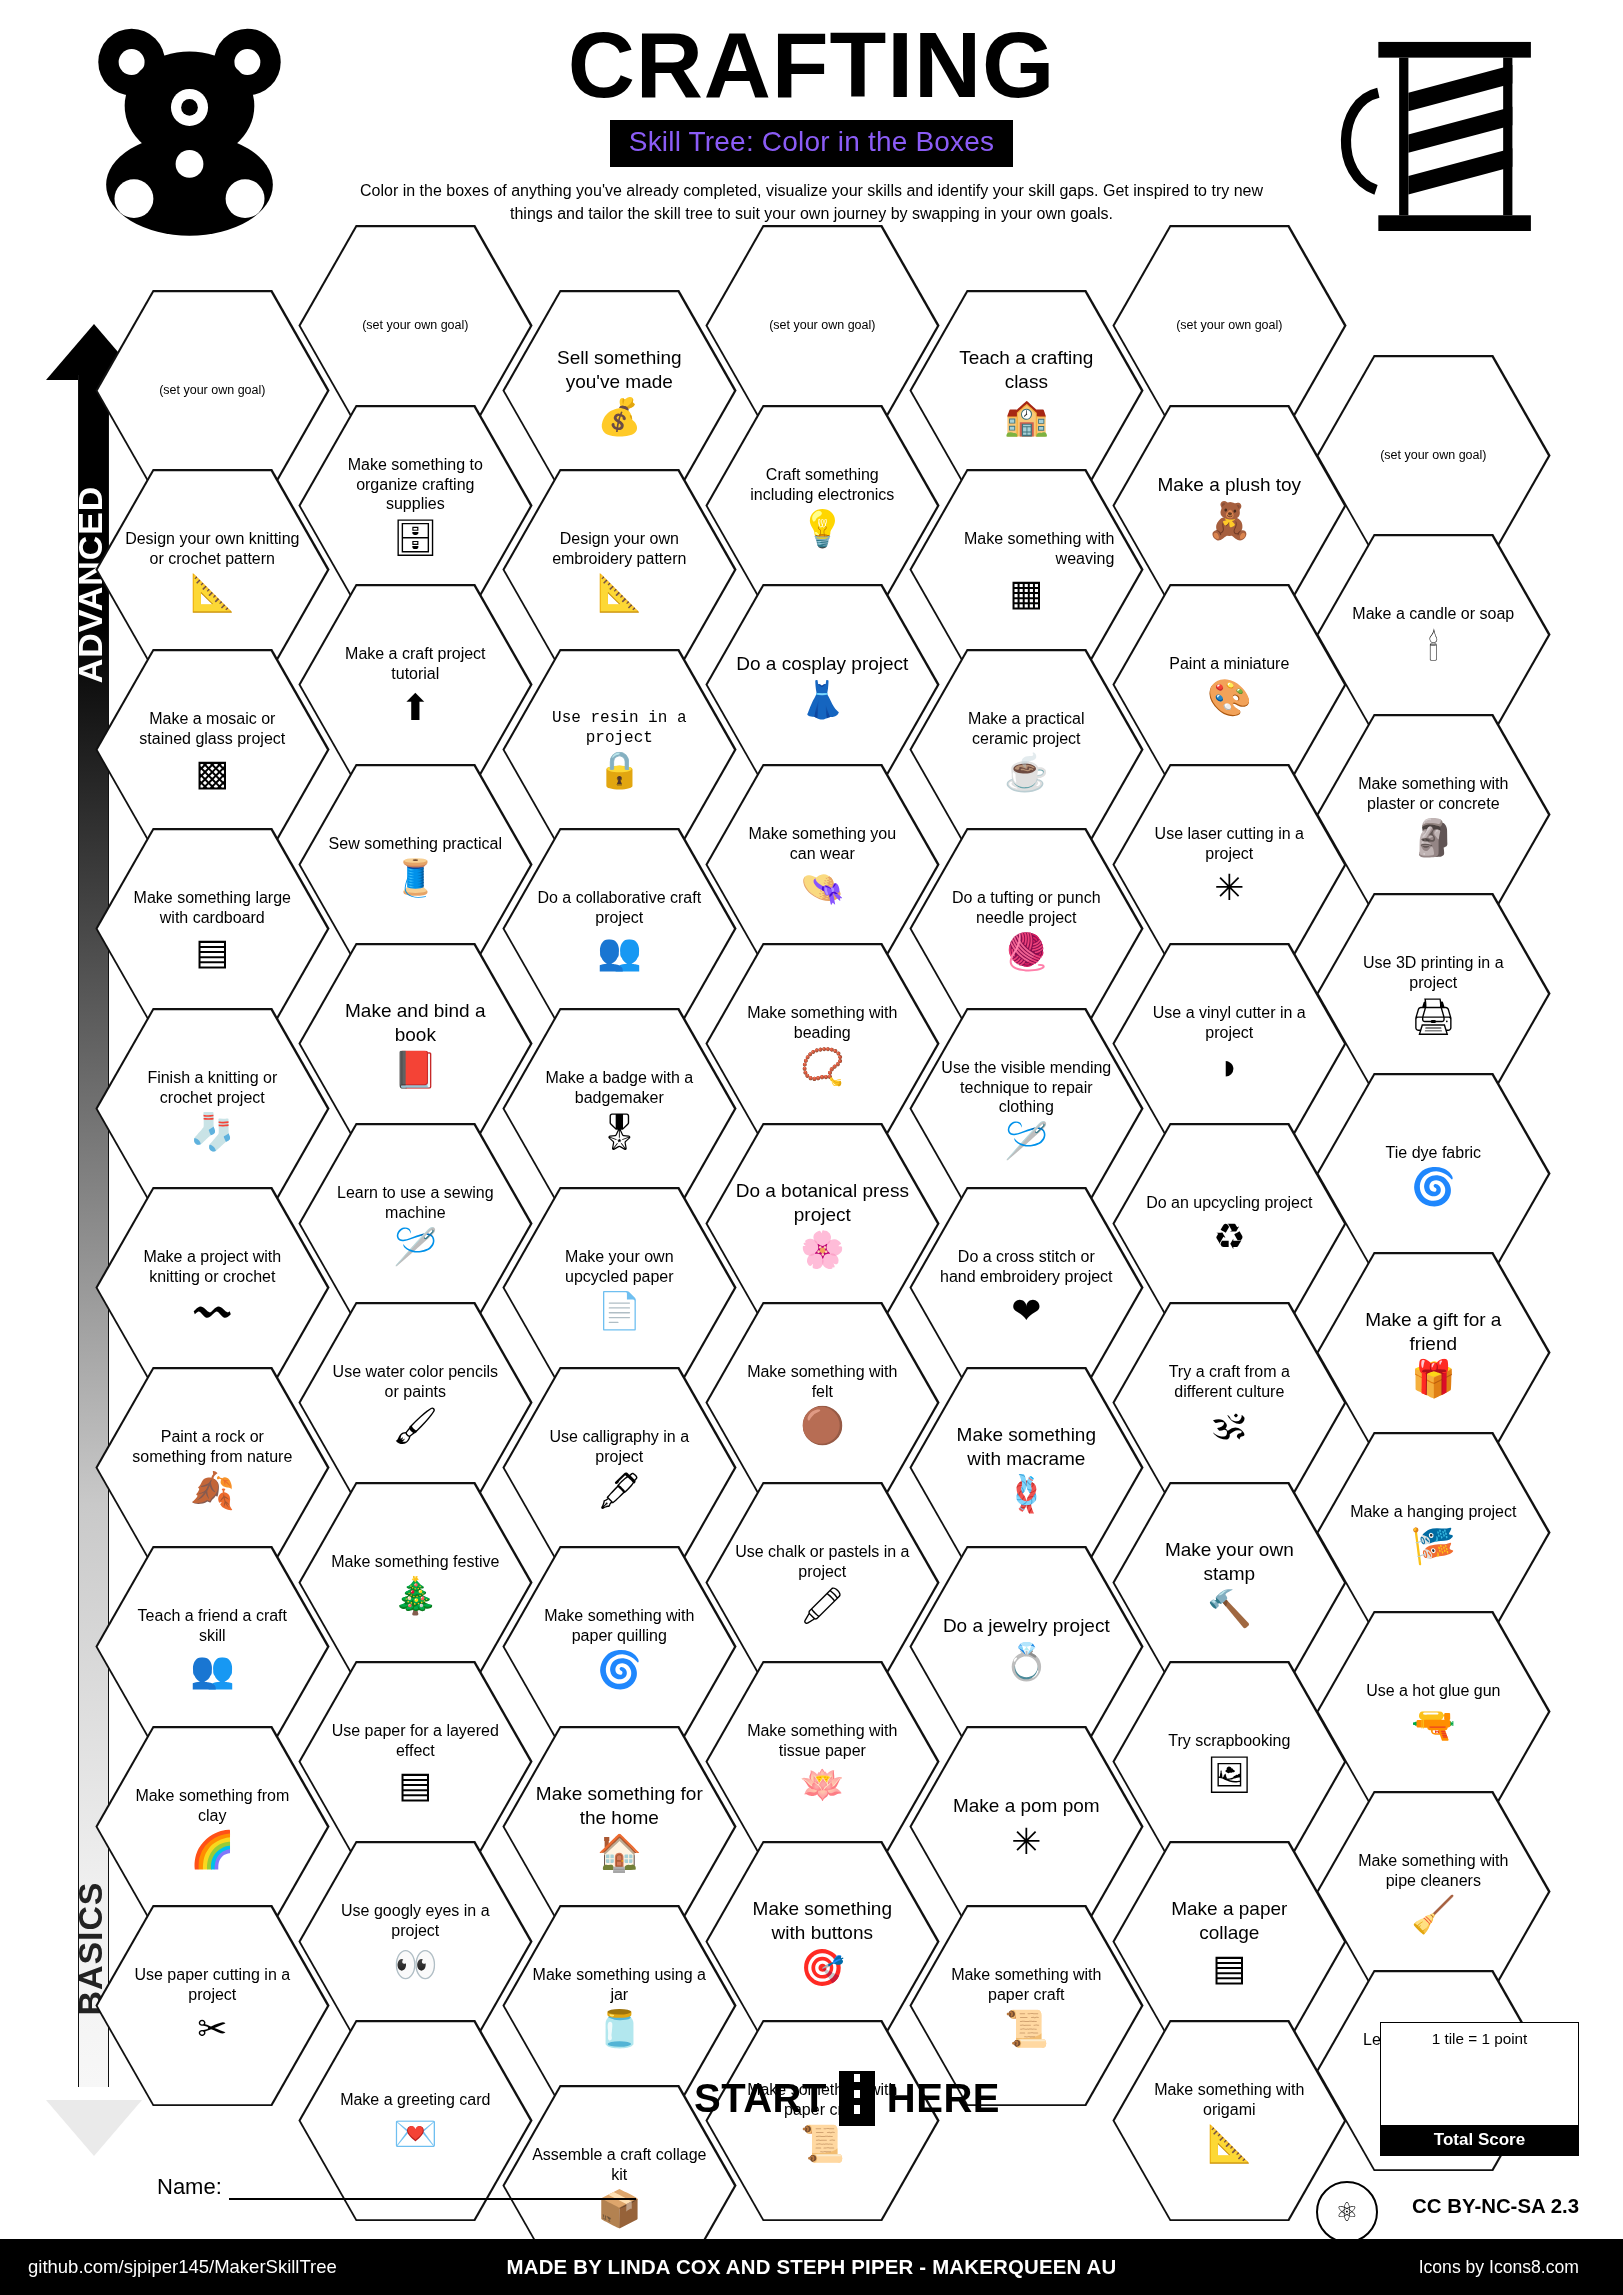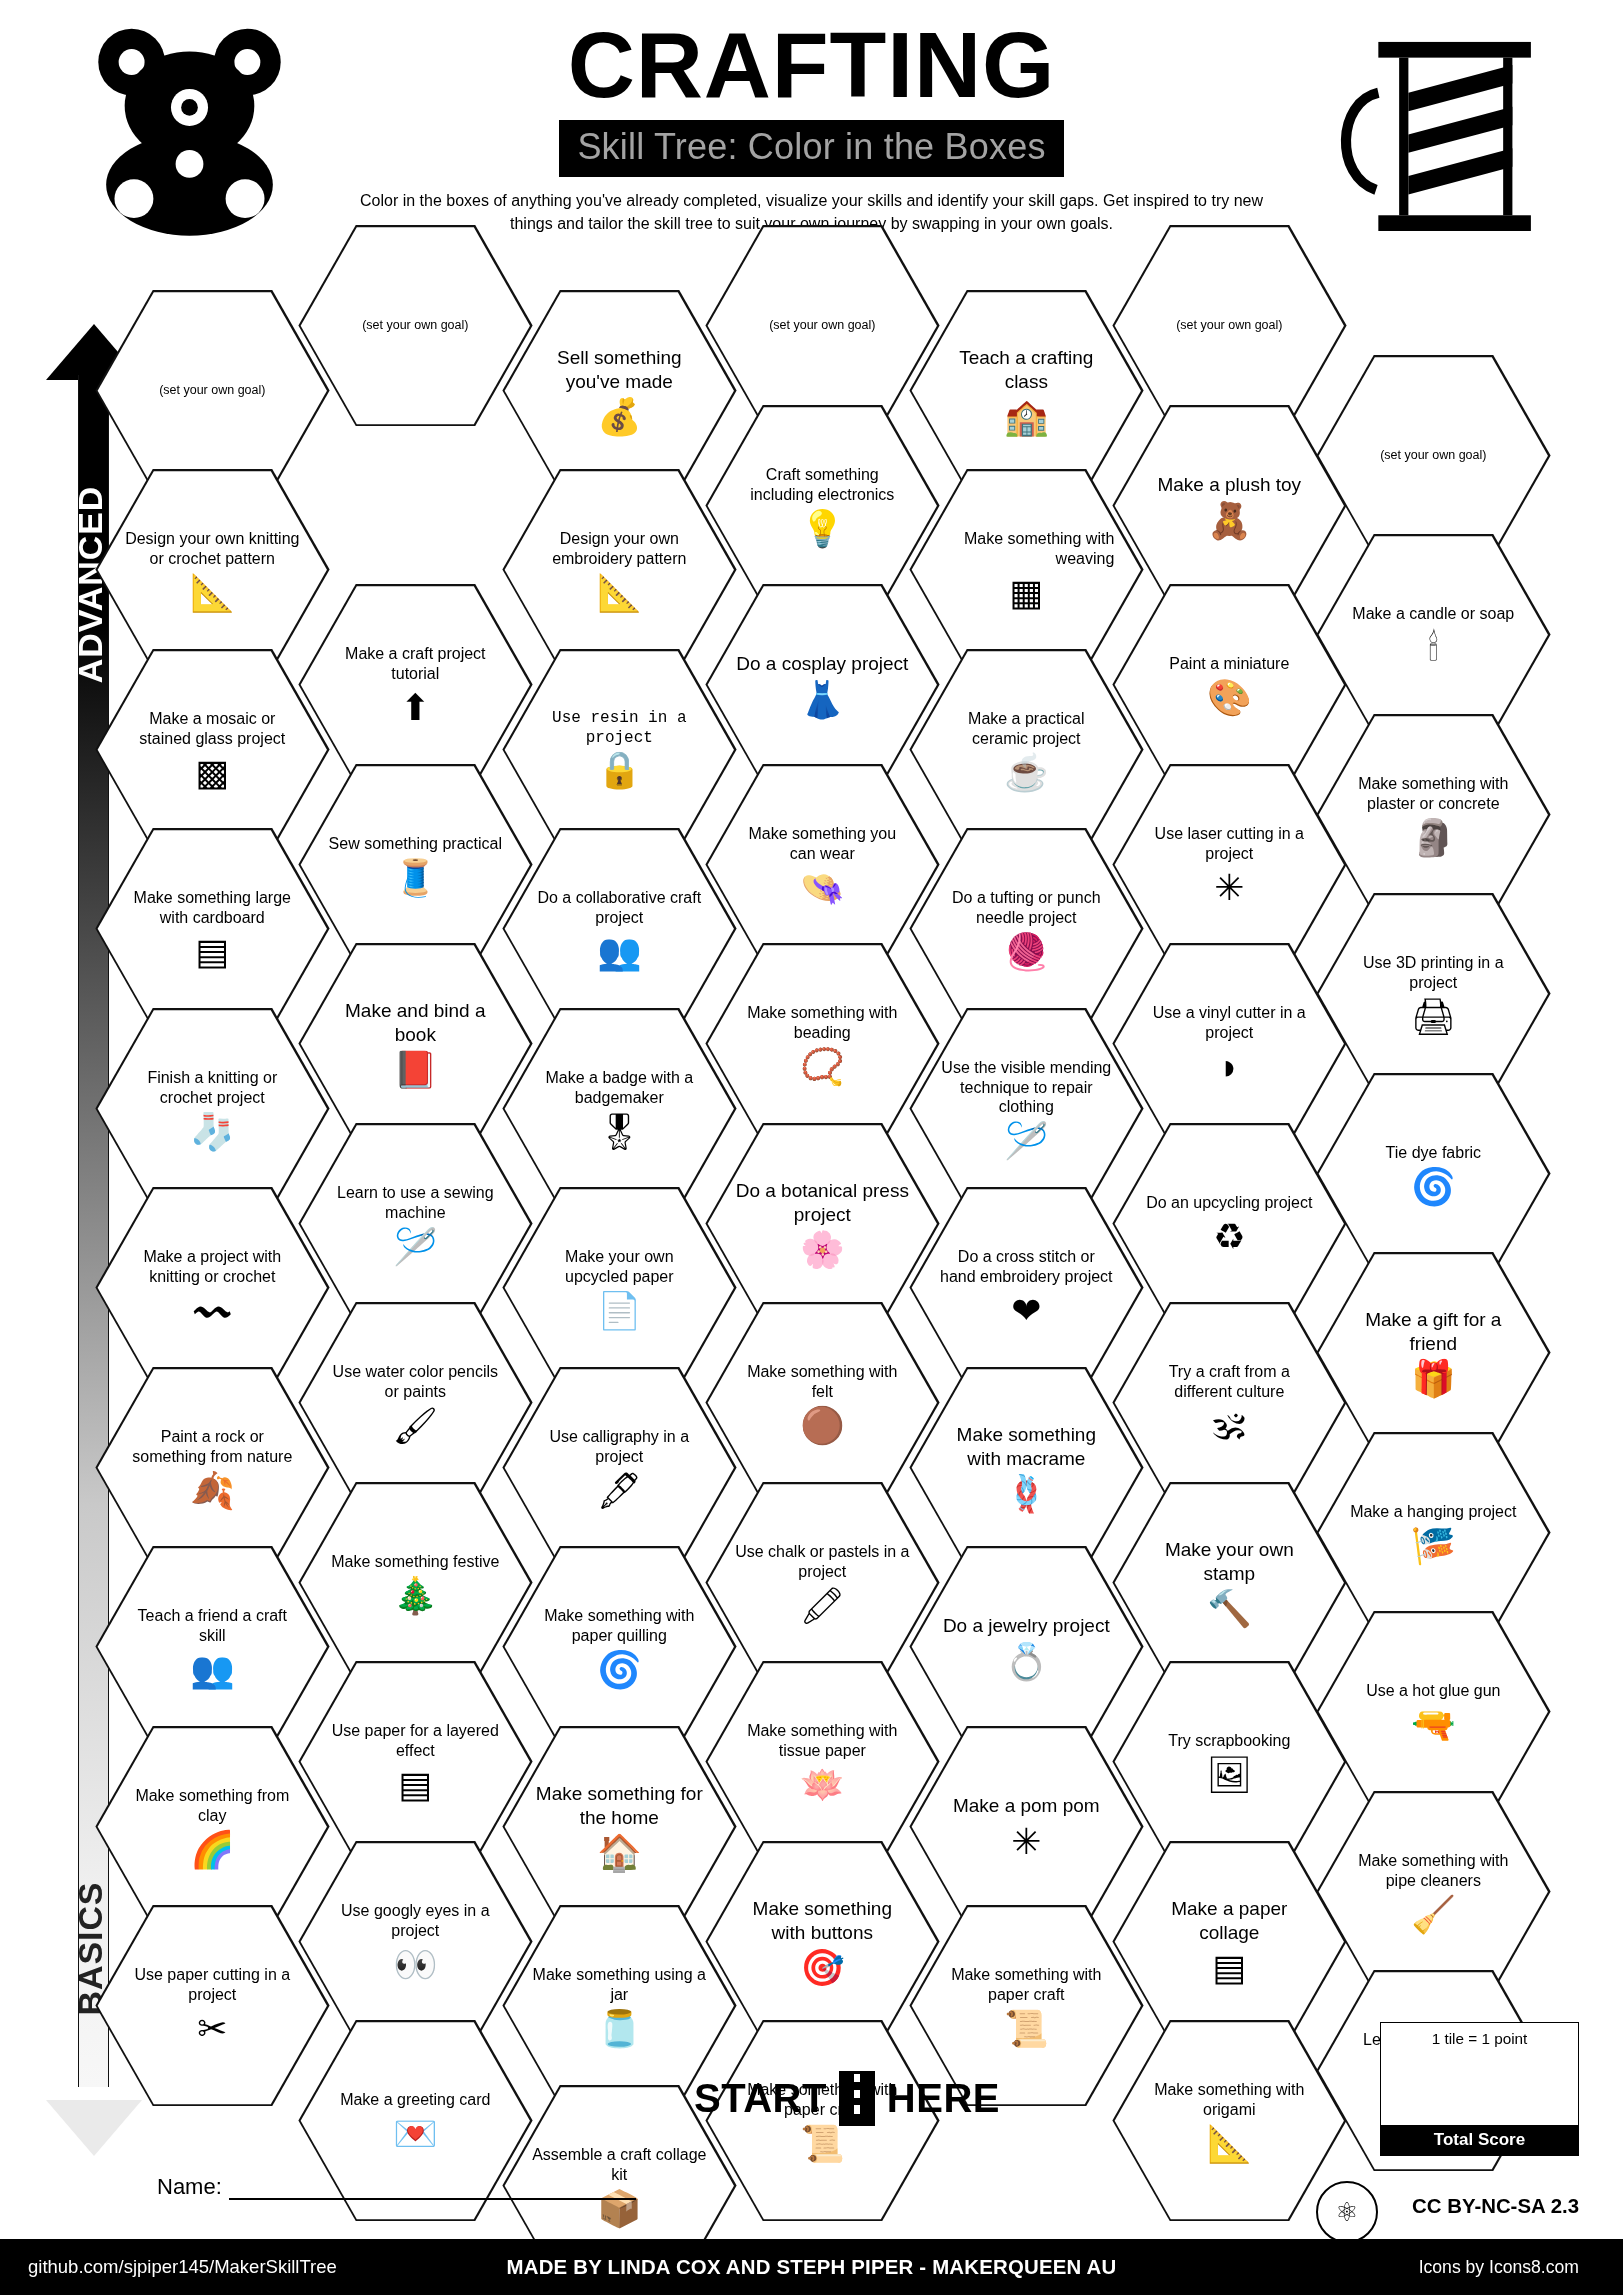--- a/index.html
+++ b/index.html
@@ -19,22 +19,22 @@
   }
   #bear-logo { position:absolute; left:69px; top:25.4px; width:241px; height:213px; }
   #spool-logo { position:absolute; right:69px; top:37px; width:245px; height:204px; }
 
   #title-block { position:absolute; left:0; top:18.5px; width:1623px; text-align:center; }
   #main-title {
     font-size: 93px; font-weight: bold; letter-spacing: 0.9px; line-height: 1.0;
     font-family: "Liberation Sans", sans-serif;
   }
   #subtitle-bar {
-    display:inline-block; background:#000; color:#a3a3a3;
-    font-size: 36px; padding: 6.5px 18.5px 8.3px 18.5px; margin-top: 8.3px;
+    display:inline-block; background:#000; color:#8b5cf6;
+    font-size: 28px; padding: 6.5px 18.5px 8.3px 18.5px; margin-top: 8.3px;
     letter-spacing: 0.2px;
   }
   #desc {
     margin: 12px auto 0 auto; width: 948px;
     font-size: 16px; line-height: 1.45; text-align:center;
   }
 
   
   #axis {
     position:absolute; left: 28px; top: 324px; width: 125px; height: 1832px;
@@ -245,20 +245,26 @@
       <div class="hex-inner">
         <div class="hex-label">Use paper cutting in a project</div>
         <div class="hex-icon">✂</div>
       </div>
     </div>
     <div class="hex empty" style="left: 296px; top: 222px;">
       <div class="hex-inner">
         <div class="hex-label">(set your own goal)</div>
       </div>
     </div>
+    <div class="hex" style="left: 296px; top: 402px;">
+      <div class="hex-inner">
+        <div class="hex-label">Make something to organize crafting supplies</div>
+        <div class="hex-icon">🗄</div>
+      </div>
+    </div>
     <div class="hex" style="left: 296px; top: 581px;">
       <div class="hex-inner">
         <div class="hex-label">Make a craft project tutorial</div>
         <div class="hex-icon">⬆</div>
       </div>
     </div>
     <div class="hex" style="left: 296px; top: 761px;">
       <div class="hex-inner">
         <div class="hex-label">Sew something practical</div>
         <div class="hex-icon">🧵</div>

